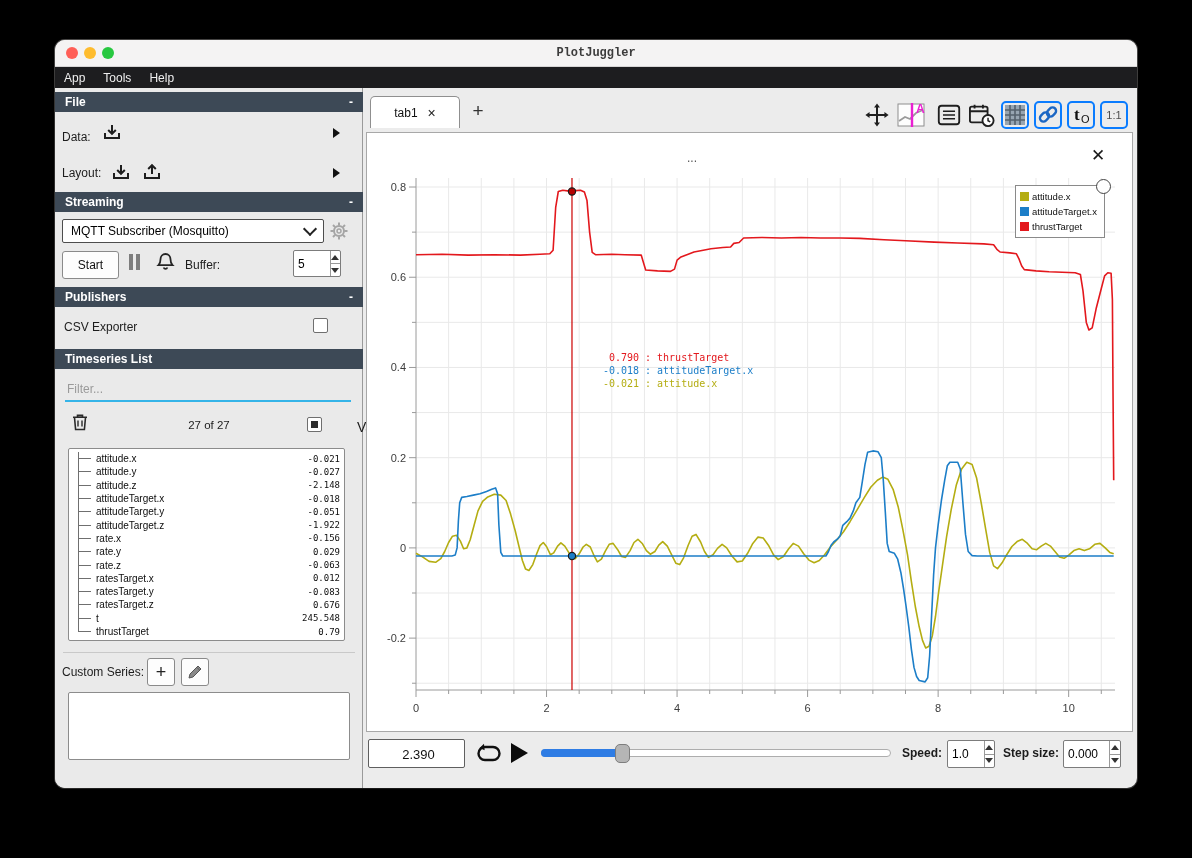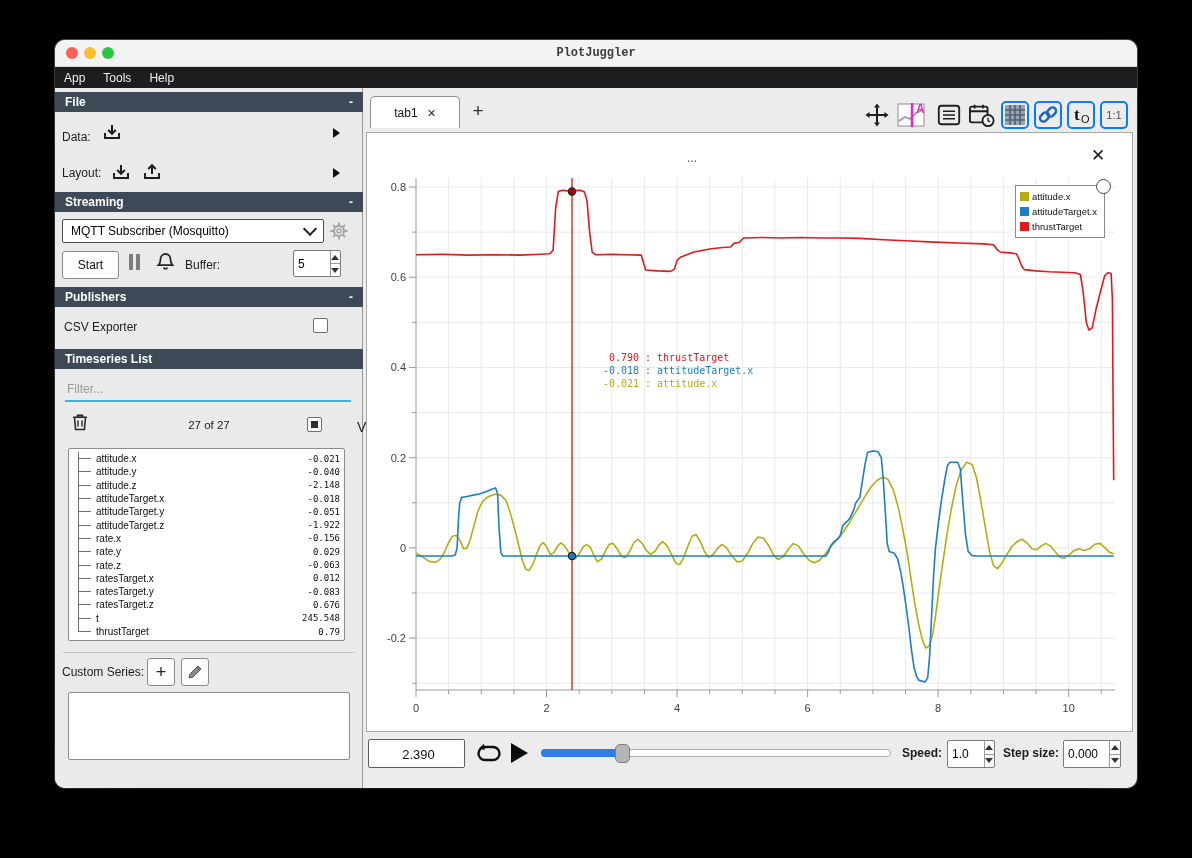--- a/index.html
+++ b/index.html
@@ -210,21 +210,21 @@
         <div class="tree" id="ts-tree">
           <div class="tree-vline" id="ts-vline" style="height: 180px;"></div>
         <div class="ts-row">
               <span class="branch"></span>
               <span class="ts-name">attitude.x</span>
               <span class="ts-val">-0.021</span>
             </div>
             <div class="ts-row">
               <span class="branch"></span>
               <span class="ts-name">attitude.y</span>
-              <span class="ts-val">-0.040</span>
+              <span class="ts-val">-0.027</span>
             </div>
             <div class="ts-row">
               <span class="branch"></span>
               <span class="ts-name">attitude.z</span>
               <span class="ts-val">-2.148</span>
             </div>
             <div class="ts-row">
               <span class="branch"></span>
               <span class="ts-name">attitudeTarget.x</span>
               <span class="ts-val">-0.018</span>

